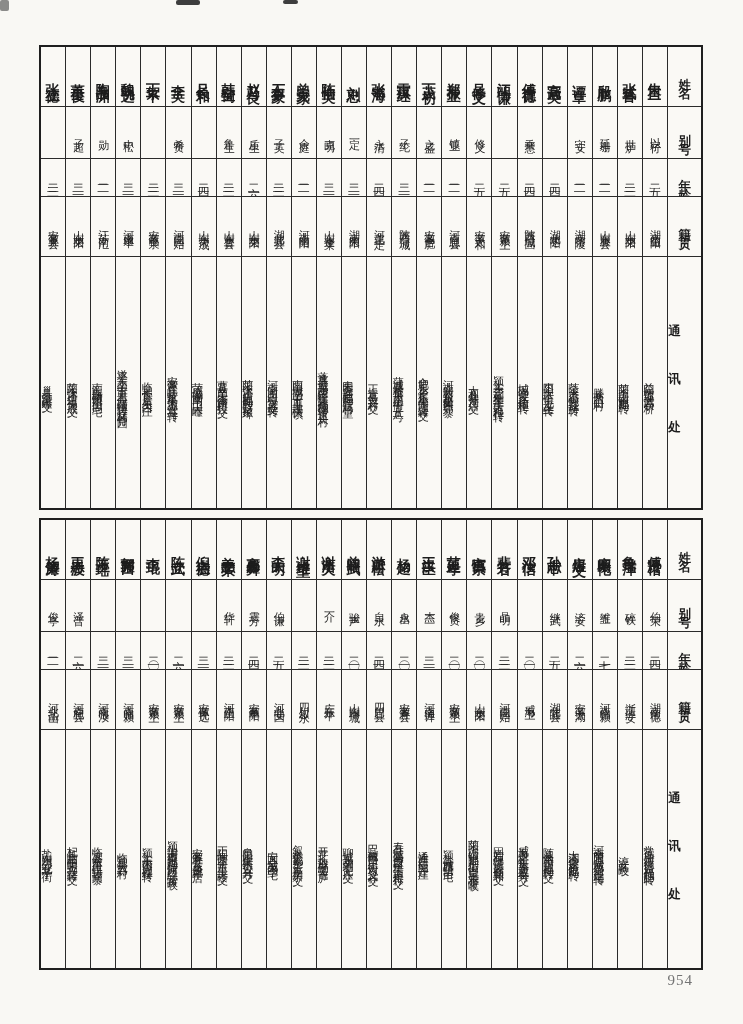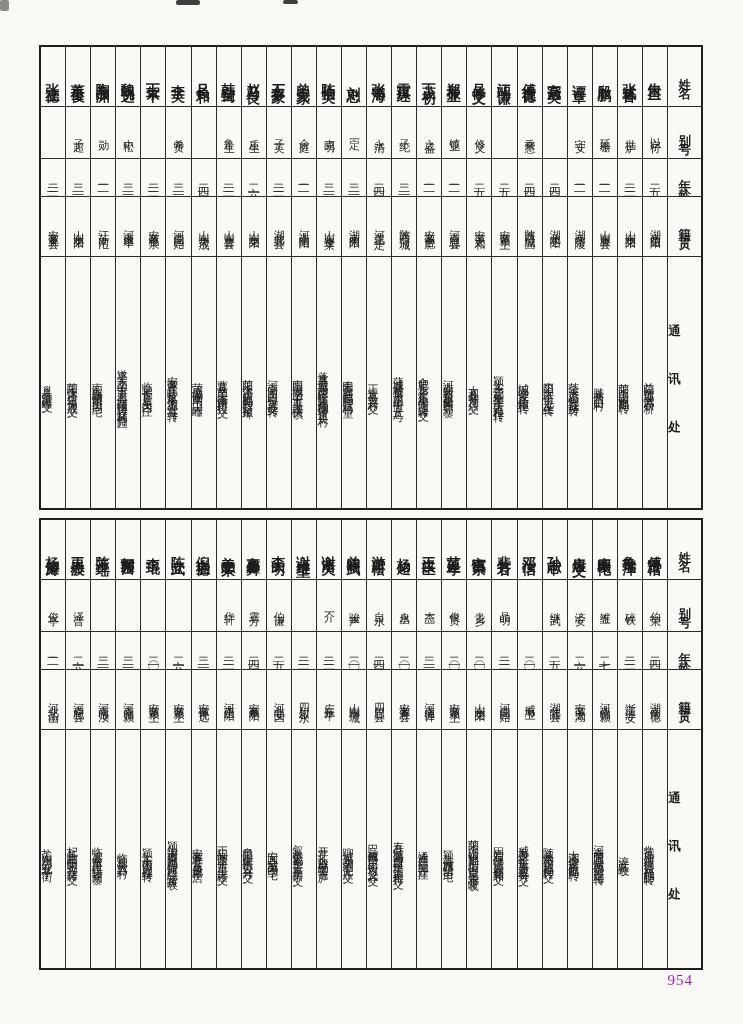--- a/index.html
+++ b/index.html
@@ -49,21 +49,21 @@
   .txt-alias{font-size:11px;letter-spacing:3px;}
   .txt-age{font-size:12px;letter-spacing:3px;}
   .txt-native{font-size:11px;letter-spacing:3px;}
   .txt-address{font-size:11px;letter-spacing:3px;}
   .hdr{font-size:12.5px;font-weight:bold;}
   .spread-sm{letter-spacing:9px;}
   .spread-lg{letter-spacing:48px;}
   .page-number{
     position:absolute;right:50px;top:972px;
     font-family:"Liberation Serif","DejaVu Serif",serif;
-    font-size:15px;color:#a21caf;letter-spacing:1px;
+    font-size:15px;color:#737373;letter-spacing:1px;
   }
   .smudge{position:absolute;background:#1d1d1d;border-radius:2px;opacity:.85;}
   .smudge-1{left:176px;top:0;width:24px;height:5px;}
   .smudge-2{left:283px;top:0;width:15px;height:4px;}
   .smudge-3{left:0;top:0;width:9px;height:11px;opacity:.5;}
 </style>
 </head>
 <body>
 
 <div class="page">

